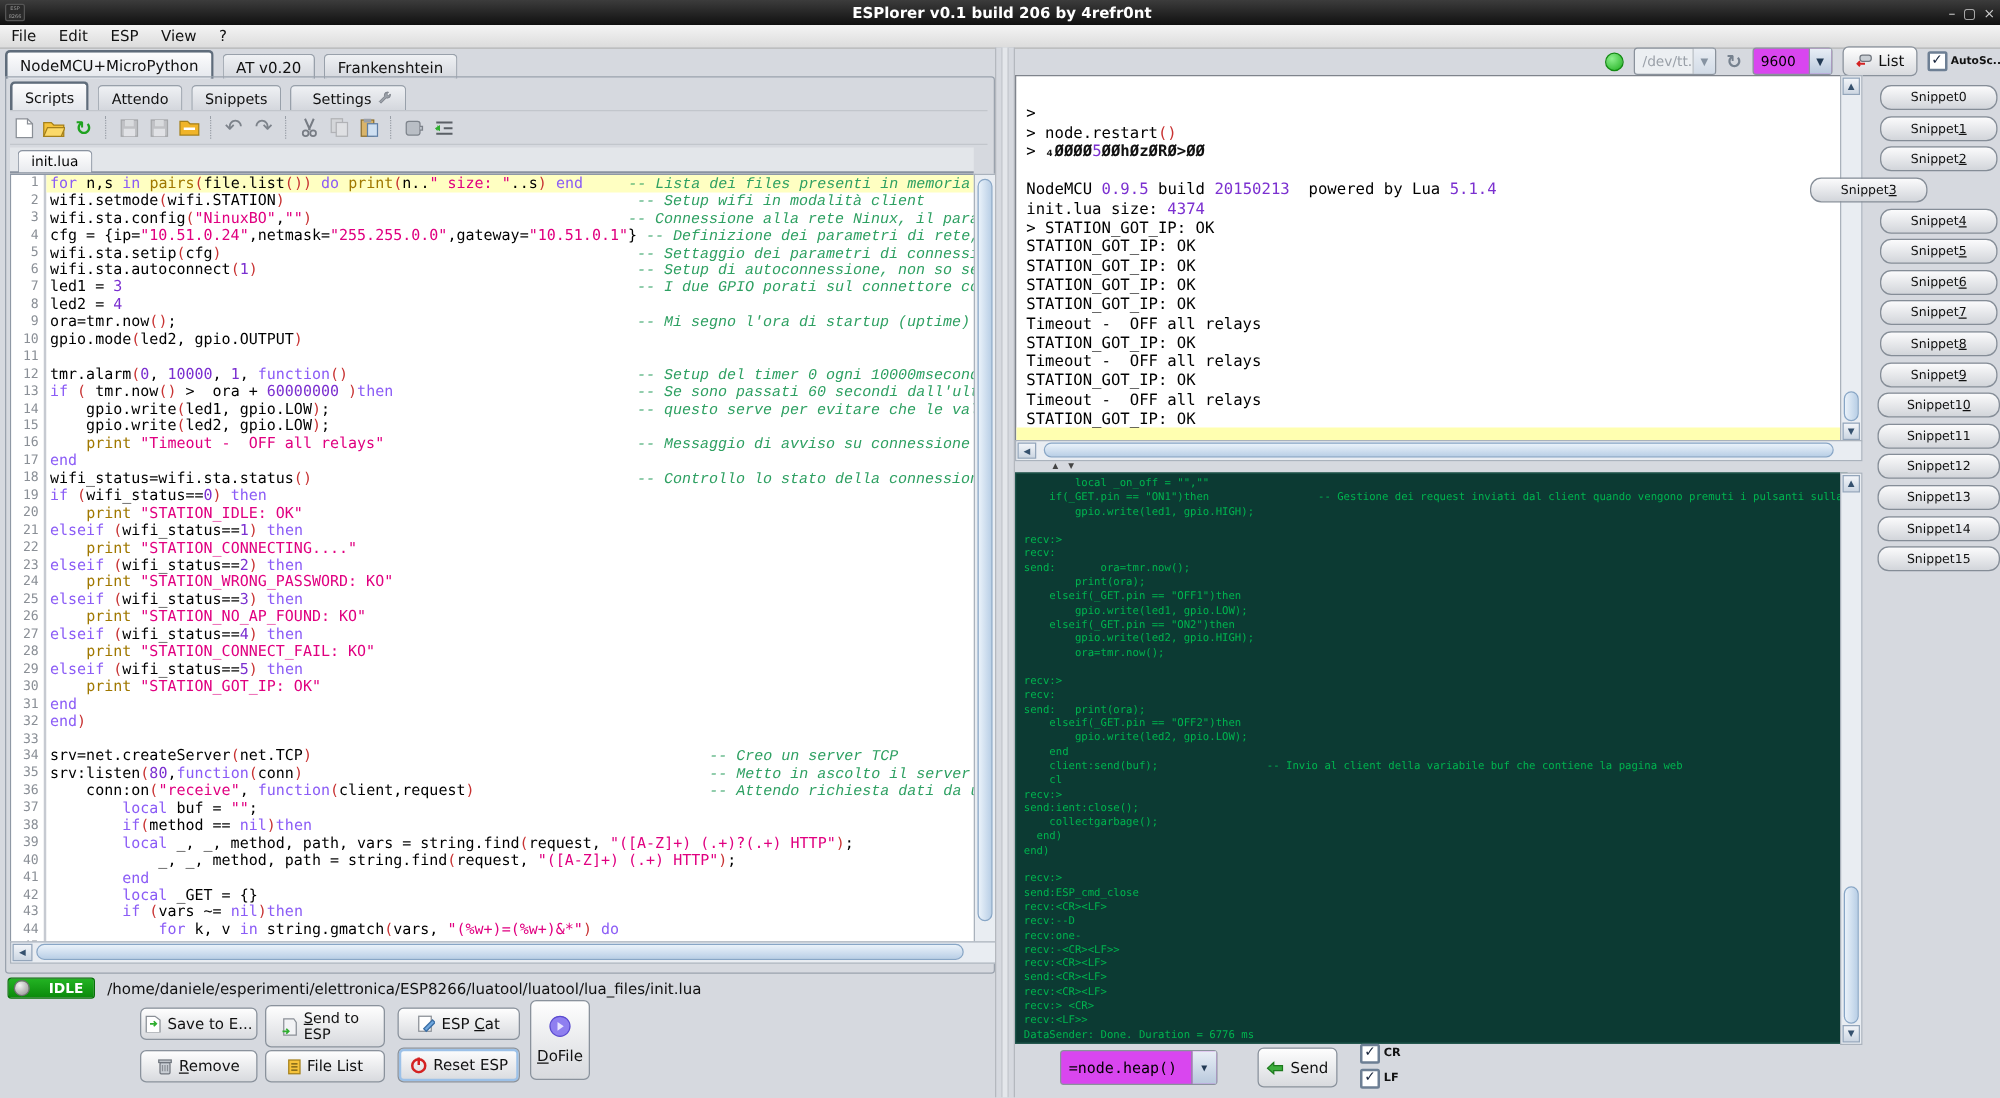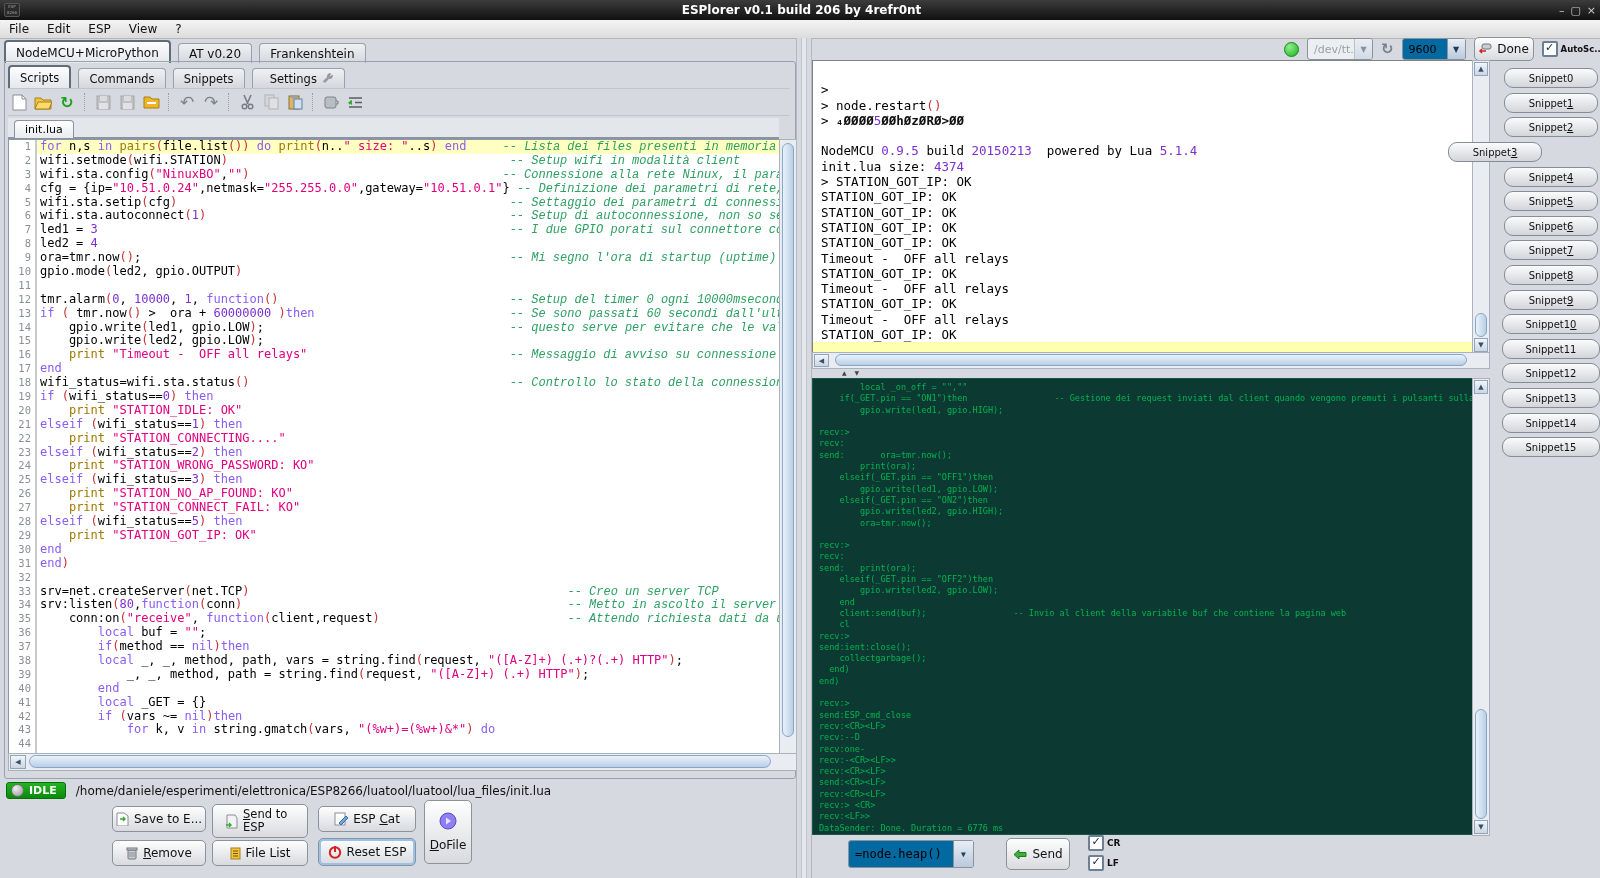--- a/index.html
+++ b/index.html
@@ -42,31 +42,31 @@
   .tk-c{color:#2ea062;font-style:italic;font-family:Liberation Mono, monospace;} .tk-g{color:#111;font-weight:bold;}
   
   .sb{background:#e9edf2;border:1px solid #aab2bc;}
   .sb-thumb{background:linear-gradient(90deg,#eaf2fa,#b9cfe6);border:1px solid #88a6c6;border-radius:7px;}
   .sb-thumb.h{background:linear-gradient(#eaf2fa,#b9cfe6);}
   .sb-btn{background:linear-gradient(#f2f5f9,#ccd6e2);border:1px solid #93a5ba;color:#35516e;
     font-size:7px;display:flex;align-items:center;justify-content:center;}
   
   .statusbar{display:flex;align-items:center;gap:10px;font-size:12px;color:#111;}
   .badge{background:linear-gradient(#23b323,#0b8a0b);border:1px solid #077007;border-radius:3px;
-    color:#fff;font-weight:bold;font-size:11px;display:flex;align-items:center;gap:5px;padding:1px 8px 1px 4px;}
+    color:#fff;font-weight:bold;font-size:11px;display:flex;align-items:center;gap:15px;padding:1px 8px 1px 4px;}
   .badge .ball{width:11px;height:11px;border-radius:50%;background:radial-gradient(circle at 35% 30%,#f2f2f2,#8d8d8d);border:1px solid #6f6f6f;}
   .btn{background:linear-gradient(#fefefe,#d8dade);border:1px solid #8a929c;border-radius:5px;
     font-size:12px;color:#111;display:flex;align-items:center;justify-content:center;gap:5px;}
   .btn.focus{box-shadow:0 0 0 2px #9cc1e8 inset;}
   .snp{background:linear-gradient(#fbfbfc,#d2d5da);border:1px solid #858d97;border-radius:9px;
     font-size:10px;color:#111;display:flex;align-items:center;justify-content:center;}
   
   .sertool{display:flex;align-items:center;gap:8px;font-size:11px;}
   .dot{width:13px;height:13px;border-radius:50%;background:radial-gradient(circle at 35% 30%,#8df08d,#1faf1f);border:1px solid #128a12;}
-  .combo{background:#0369a1;border:1px solid #8a929c;border-radius:3px;display:flex;align-items:center;height:20px;font-size:11px;}
+  .combo{background:#d946ef;border:1px solid #8a929c;border-radius:3px;display:flex;align-items:center;height:20px;font-size:11px;}
   .combo .val{padding:0 6px;flex:1;white-space:nowrap;overflow:hidden;}
   .combo .dd{width:17px;height:100%;background:linear-gradient(#e8eef6,#b9c9dd);border-left:1px solid #8a929c;
     display:flex;align-items:center;justify-content:center;font-size:8px;color:#223a55;}
   .combo.dis2{background:#eceff2;color:#9aa0a8;}
   .console{background:#fff;border:1px solid #7f848c;overflow:hidden;
     font-family:"DejaVu Sans Mono",monospace;font-size:12.5px;color:#1a1a1a;padding:6px 0 0 8px;}
   .console .cl{height:15.3px;line-height:15.3px;white-space:pre;}
   .console .cl.hl{background:#ffffb0;margin-left:-8px;padding-left:8px;}
   .term{background:#0c3a33;border:1px solid #1c544a;overflow:hidden;
     font-family:"DejaVu Sans Mono",monospace;font-size:8.5px;color:#00b44f;padding:3px 0 0 6px;}
@@ -103,21 +103,21 @@
 <div class="abs" style="left:4px;top:40px;">
   <div class="tab sel">NodeMCU+MicroPython</div>
   <div class="tab">AT v0.20</div>
   <div class="tab">Frankenshtein</div>
 </div>
 
 <div class="abs" style="left:4px;top:61px;width:790px;height:716px;border:1px solid #9aa2ad;border-radius:0 3px 3px 3px;"></div>
 
 <div class="abs" style="left:8px;top:65px;">
   <div class="tab sel" style="font-size:11.5px;">Scripts</div>
-  <div class="tab" style="font-size:11.5px;">Commands</div>
+  <div class="tab" style="font-size:11.5px;">Attendo</div>
   <div class="tab" style="font-size:11.5px;">Snippets</div>
   <div class="tab" style="font-size:11.5px;padding-left:17px;">
     <span>Settings</span>
     <svg width="13" height="13" viewBox="0 0 16 16" style="display:inline;vertical-align:-2px;">
       <path d="M11 2a3 3 0 0 0-3 3c0 .4.1.8.2 1.1L3 11.3 4.7 13l5.2-5.2c.3.1.7.2 1.1.2a3 3 0 0 0 3-3c0-.4-.1-.8-.2-1.1L12 5.7 10.3 4l1.8-1.8C11.8 2.1 11.4 2 11 2z" fill="#9aa0a8" stroke="#6b7078" stroke-width=".7"></path>
     </svg>
   </div>
 </div>
 
 <div class="abs tbar" style="left:8px;top:88px;width:782px;border-top:1px solid #c2c6cc;border-bottom:1px solid #c2c6cc;">
@@ -267,20 +267,21 @@
       <div class="cl"><span class="tk-k">end</span></div>
       <div class="cl"><span class="tk-d">wifi_status=wifi.sta.status</span><span class="tk-p">()</span><span class="tk-d">                                    </span><span class="tk-c">-- Controllo lo stato della connessione wifi</span></div>
       <div class="cl"><span class="tk-k">if</span><span class="tk-d"> </span><span class="tk-p">(</span><span class="tk-d">wifi_status==</span><span class="tk-n">0</span><span class="tk-p">)</span><span class="tk-d"> </span><span class="tk-k">then</span></div>
       <div class="cl"><span class="tk-d">    </span><span class="tk-b">print</span><span class="tk-d"> </span><span class="tk-s">"STATION_IDLE: OK"</span></div>
       <div class="cl"><span class="tk-k">elseif</span><span class="tk-d"> </span><span class="tk-p">(</span><span class="tk-d">wifi_status==</span><span class="tk-n">1</span><span class="tk-p">)</span><span class="tk-d"> </span><span class="tk-k">then</span></div>
       <div class="cl"><span class="tk-d">    </span><span class="tk-b">print</span><span class="tk-d"> </span><span class="tk-s">"STATION_CONNECTING...."</span></div>
       <div class="cl"><span class="tk-k">elseif</span><span class="tk-d"> </span><span class="tk-p">(</span><span class="tk-d">wifi_status==</span><span class="tk-n">2</span><span class="tk-p">)</span><span class="tk-d"> </span><span class="tk-k">then</span></div>
       <div class="cl"><span class="tk-d">    </span><span class="tk-b">print</span><span class="tk-d"> </span><span class="tk-s">"STATION_WRONG_PASSWORD: KO"</span></div>
       <div class="cl"><span class="tk-k">elseif</span><span class="tk-d"> </span><span class="tk-p">(</span><span class="tk-d">wifi_status==</span><span class="tk-n">3</span><span class="tk-p">)</span><span class="tk-d"> </span><span class="tk-k">then</span></div>
       <div class="cl"><span class="tk-d">    </span><span class="tk-b">print</span><span class="tk-d"> </span><span class="tk-s">"STATION_NO_AP_FOUND: KO"</span></div>
+      <div class="cl"><span class="tk-k">elseif</span><span class="tk-d"> </span><span class="tk-p">(</span><span class="tk-d">wifi_status==</span><span class="tk-n">4</span><span class="tk-p">)</span><span class="tk-d"> </span><span class="tk-k">then</span></div>
       <div class="cl"><span class="tk-d">    </span><span class="tk-b">print</span><span class="tk-d"> </span><span class="tk-s">"STATION_CONNECT_FAIL: KO"</span></div>
       <div class="cl"><span class="tk-k">elseif</span><span class="tk-d"> </span><span class="tk-p">(</span><span class="tk-d">wifi_status==</span><span class="tk-n">5</span><span class="tk-p">)</span><span class="tk-d"> </span><span class="tk-k">then</span></div>
       <div class="cl"><span class="tk-d">    </span><span class="tk-b">print</span><span class="tk-d"> </span><span class="tk-s">"STATION_GOT_IP: OK"</span></div>
       <div class="cl"><span class="tk-k">end</span></div>
       <div class="cl"><span class="tk-k">end</span><span class="tk-p">)</span></div>
       <div class="cl"><span class="tk-d">&nbsp;</span></div>
       <div class="cl"><span class="tk-d">srv=net.createServer</span><span class="tk-p">(</span><span class="tk-d">net.TCP</span><span class="tk-p">)</span><span class="tk-d">                                            </span><span class="tk-c">-- Creo un server TCP</span></div>
       <div class="cl"><span class="tk-d">srv:listen</span><span class="tk-p">(</span><span class="tk-n">80</span><span class="tk-d">,</span><span class="tk-k">function</span><span class="tk-p">(</span><span class="tk-d">conn</span><span class="tk-p">)</span><span class="tk-d">                                             </span><span class="tk-c">-- Metto in ascolto il server sulla porta 80</span></div>
       <div class="cl"><span class="tk-d">    conn:on</span><span class="tk-p">(</span><span class="tk-s">"receive"</span><span class="tk-d">, </span><span class="tk-k">function</span><span class="tk-p">(</span><span class="tk-d">client,request</span><span class="tk-p">)</span><span class="tk-d">                          </span><span class="tk-c">-- Attendo richiesta dati da un client web</span></div>
       <div class="cl"><span class="tk-d">        </span><span class="tk-k">local</span><span class="tk-d"> buf = </span><span class="tk-s">""</span><span class="tk-d">;</span></div>
@@ -375,21 +376,21 @@
   <div style="color:#77828f;font-weight:bold;font-size:15px;">↻</div>
   <div class="combo" style="width:62px;">
     <span class="val">9600</span>
     <span class="dd">▼</span>
   </div>
   <div class="btn" style="width:58px;height:22px;">
     <svg width="14" height="12">
         <rect x="4" y="1" width="9" height="5" rx="2" fill="#c9ced4" stroke="#70767e"></rect>
         <path d="M8 8H2M4 6l-2 2 2 2" stroke="#d42222" stroke-width="1.5" fill="none"></path>
       </svg>
-    <span>Done</span>
+    <span>List</span>
   </div>
   <div style="display:flex;align-items:center;gap:3px;">
     <div class="chk">✓</div>
     <span class="chklbl" style="font-size:8.5px;">AutoSc...</span>
   </div>
 </div>
 
 <div class="abs console" style="left:812px;top:60px;width:658px;height:286px;">
     <div class="cl"><span class="tk-d">&nbsp;</span></div>
     <div class="cl"><span class="tk-d">&gt;</span></div>

